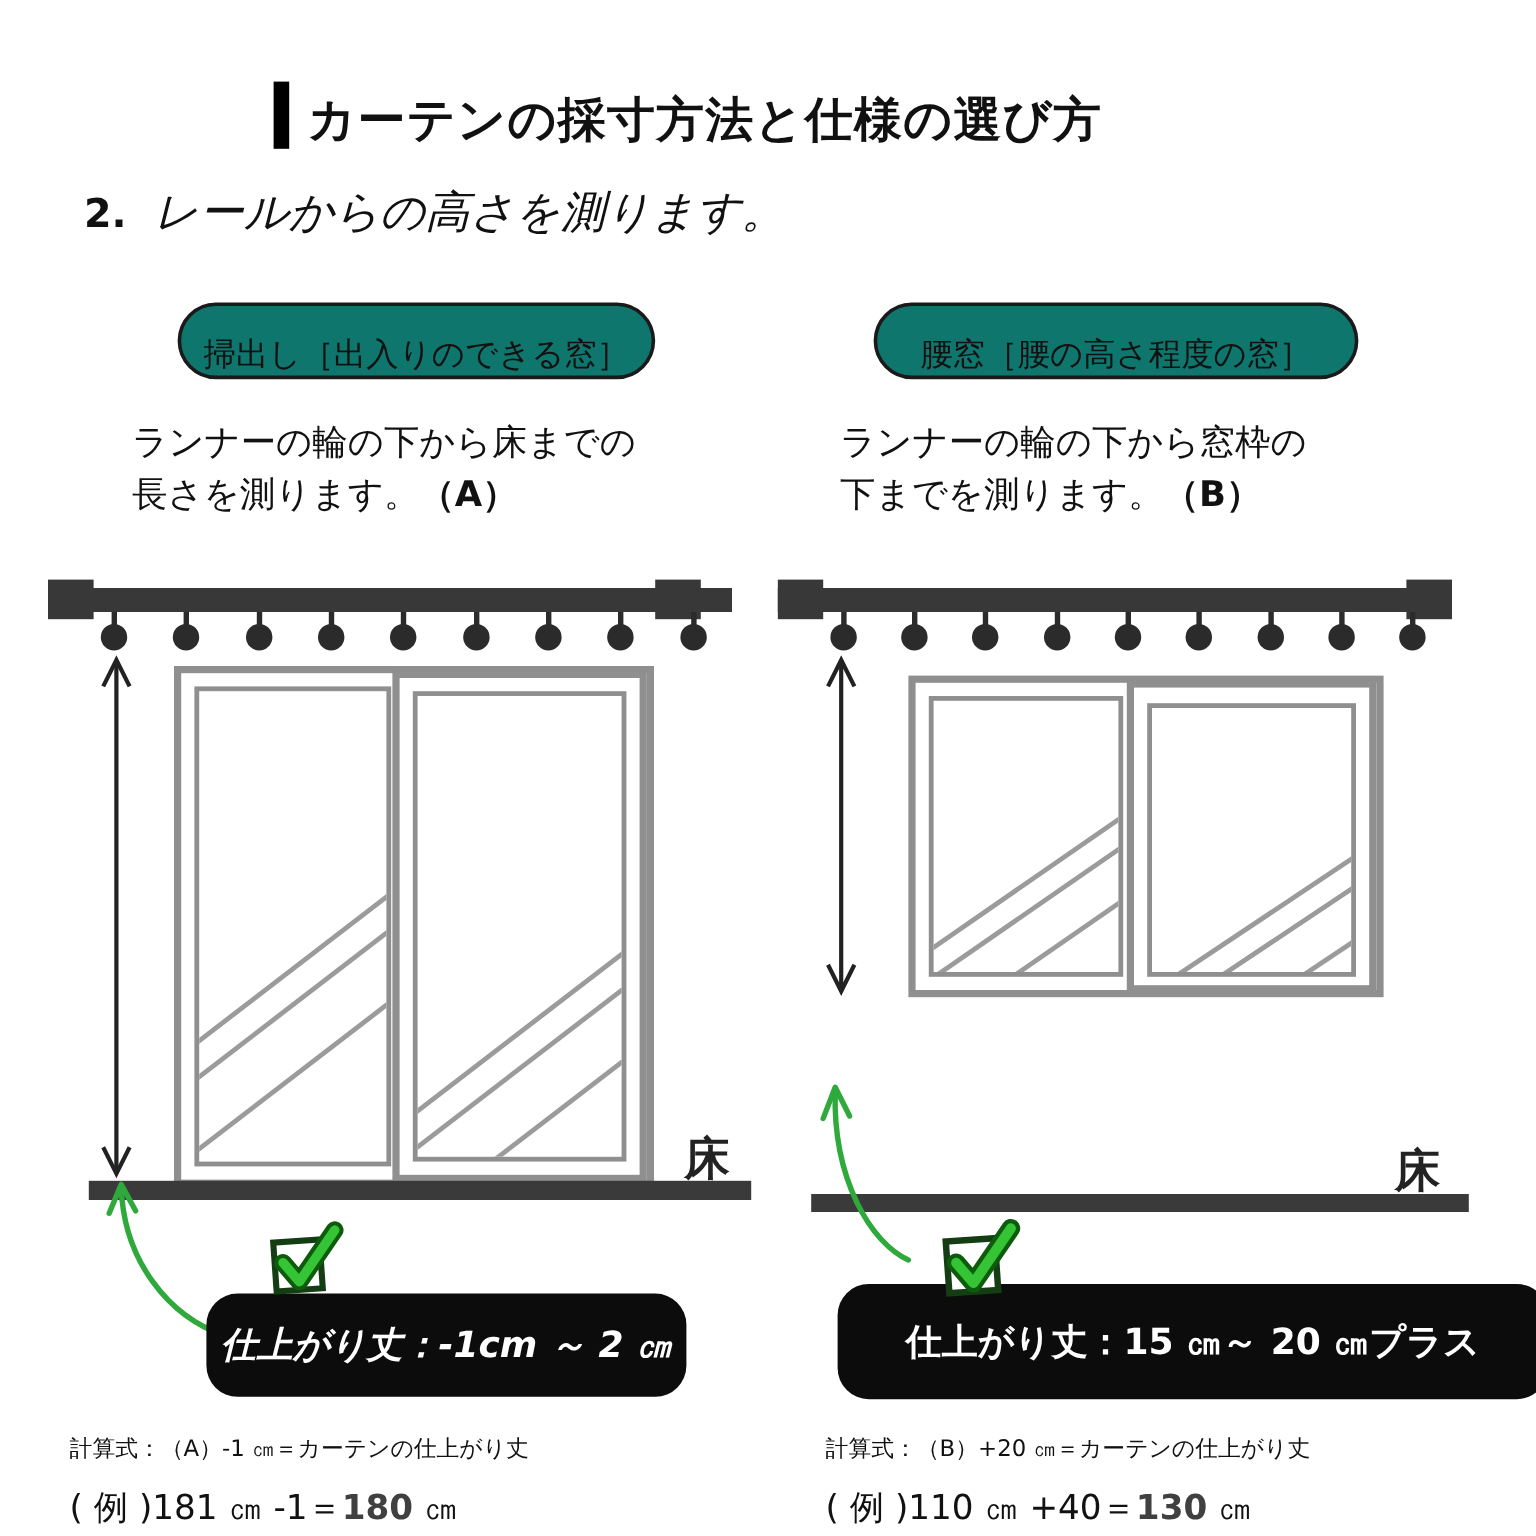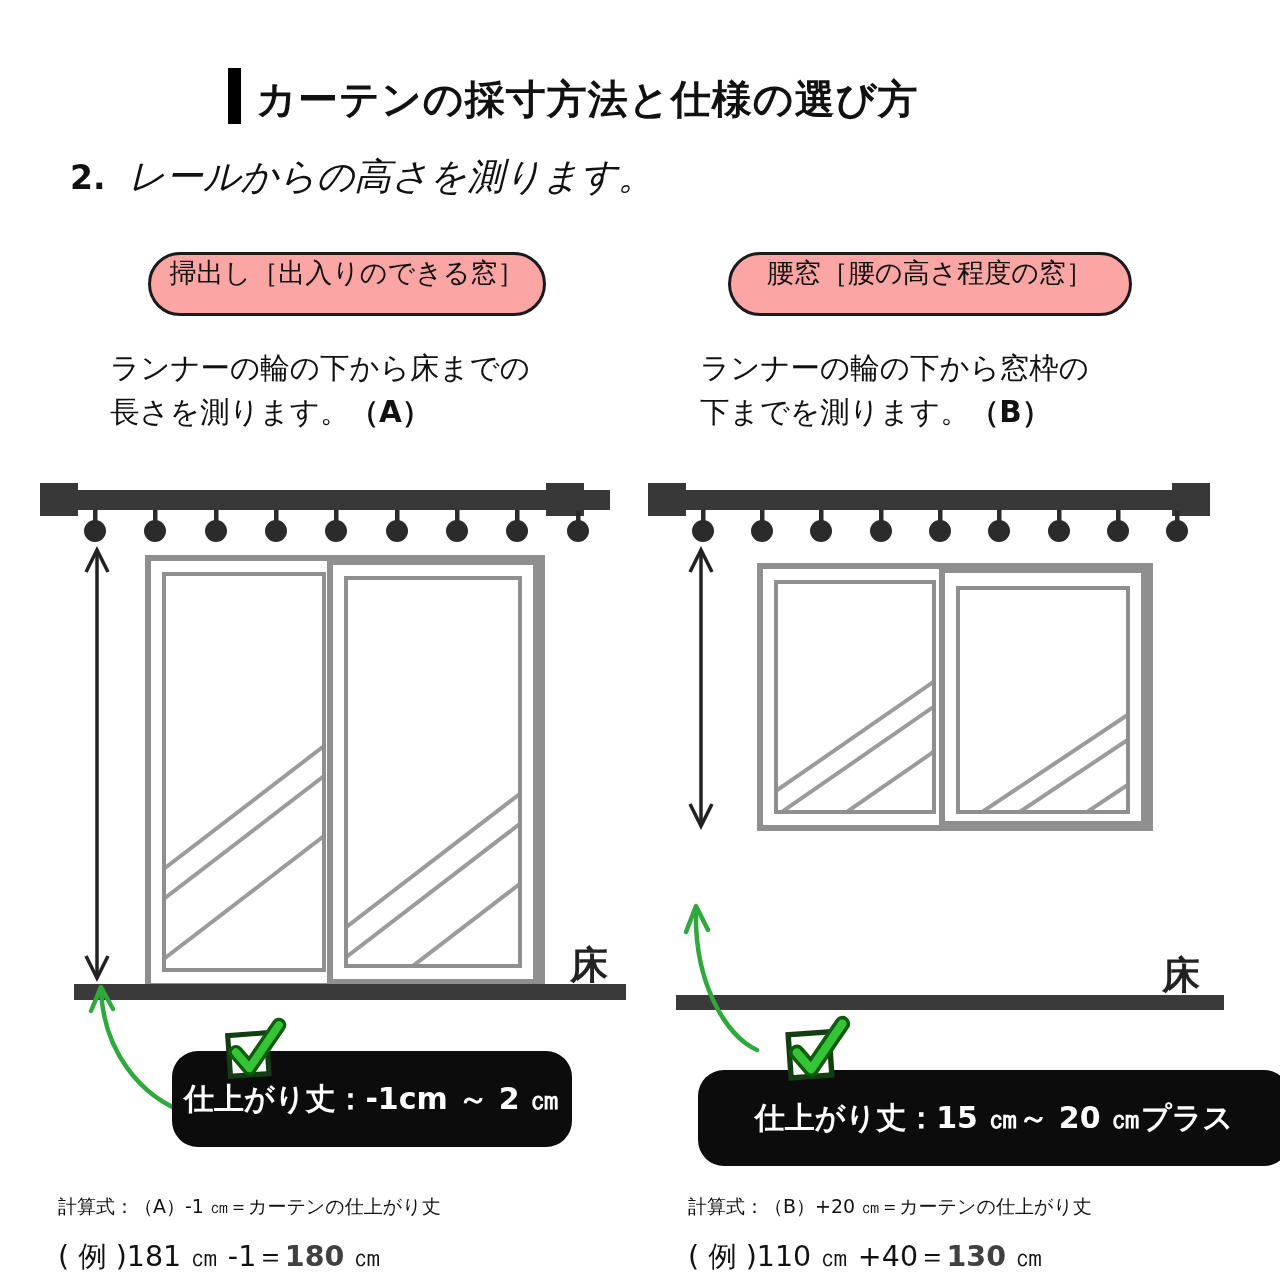--- a/index.html
+++ b/index.html
@@ -7,22 +7,22 @@
   body { font-family:"DejaVu Sans","Liberation Sans",sans-serif; color:#111; }
   .page { position:relative; width:1280px; height:1280px; background:#fff; overflow:hidden;padding-left:44px; }
 
   .title-accent { position:absolute; left:228px; top:68px; width:13px; height:56px; background:#000; }
   .title { position:absolute; left:256px; top:72px; font-size:40px; font-weight:700; letter-spacing:1px; white-space:nowrap; }
 
   .step-num  { position:absolute; left:70px;  top:158px; font-size:33px; font-weight:800; }
   .step-text { position:absolute; left:128px; top:152px; font-size:37px; font-weight:500; white-space:nowrap;font-style:italic; }
 
   .pill { position:absolute; height:64px; border:3px solid #1a1a1a; border-radius:34px;
-          display:flex; align-items:flex-start; justify-content:center;
-          font-size:27px; font-weight:500; background:#fca5a5; white-space:nowrap; }
+          display:flex; align-items:flex-end; justify-content:center;
+          font-size:27px; font-weight:500; background:#0f766e; white-space:nowrap; }
   .pill-left  { left:148px; top:252px; width:398px; }
   .pill-right { left:728px; top:252px; width:404px; }
 
   .desc { position:absolute; font-size:29.5px; line-height:1.5; font-weight:500; }
   .desc-left  { left:110px; top:346px; }
   .desc-right { left:700px; top:346px; }
   .desc b { font-weight:800; }
 
   .diagram { position:absolute; }
   .diagram-left  { left:40px;  top:478px; width:600px; height:545px; }
@@ -32,21 +32,21 @@
   .green-arrow-left  { left:85px;  top:965px; width:120px; height:155px; }
   .green-arrow-right { left:678px; top:888px; width:105px; height:172px; }
 
   .checkmark { position:absolute; z-index:6; }
   .checkmark-left  { left:220px; top:1016px; width:68px; height:68px; }
   .checkmark-right { left:780px; top:1014px; width:72px; height:72px; }
 
   .badge { position:absolute; z-index:5; background:#0c0c0c; color:#fff; border-radius:26px;
            display:flex; align-items:center; justify-content:center;
            font-size:30px; font-weight:700; white-space:nowrap; }
-  .badge-left  { left:172px; top:1051px; width:400px; height:96px; }
+  .badge-left  { left:172px; top:1078px; width:400px; height:86px;font-style:italic; }
   .badge-right { left:686px; top:1070px; width:592px; height:96px;margin-left:12px; }
 
   .formula { position:absolute; font-size:19px; font-weight:500; white-space:nowrap; }
   .formula-left  { left:58px;  top:1194px; }
   .formula-right { left:688px; top:1194px; }
 
   .example { position:absolute; font-size:28.5px; font-weight:500; white-space:nowrap; }
   .example-left  { left:58px;  top:1238px; }
   .example-right { left:688px; top:1238px; }
   .example .red { color:#404040; font-weight:800; }

